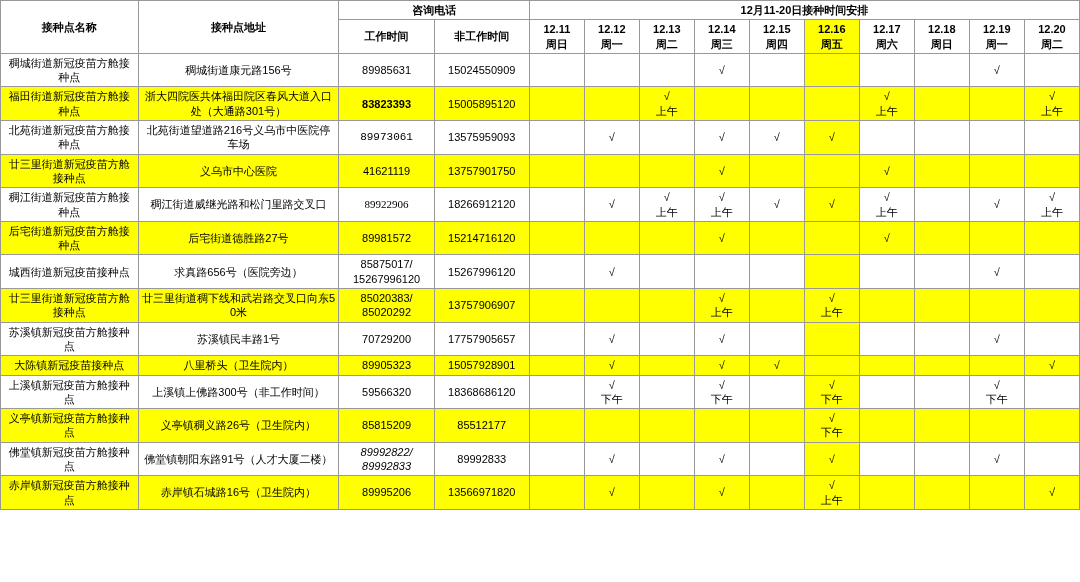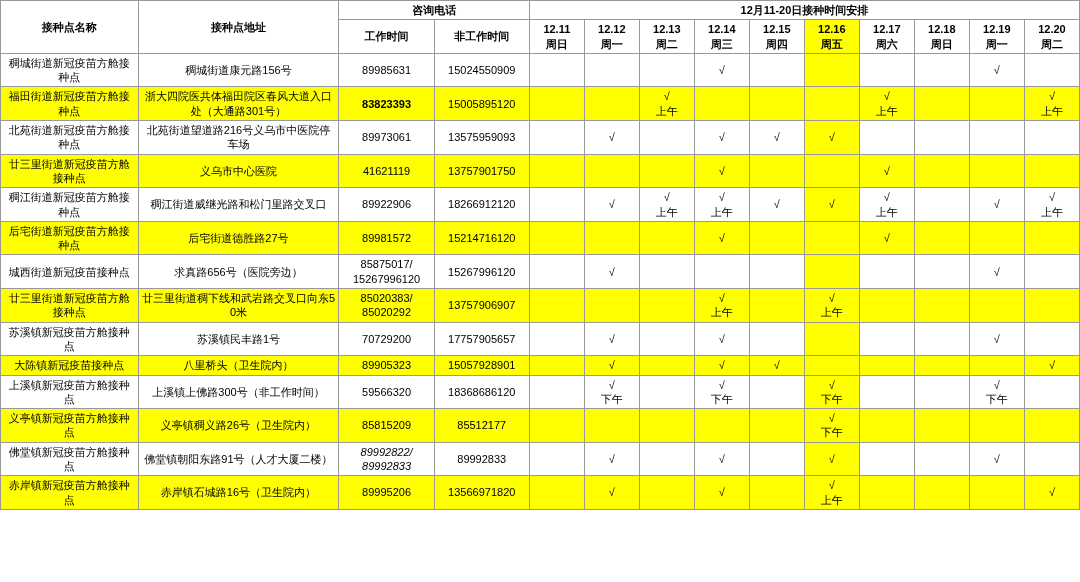--- a/index.html
+++ b/index.html
@@ -111,21 +111,21 @@
           <td class="yellow" style="white-space: pre-line; font-size: 11px;"></td>
           <td class="yellow" style="white-space: pre-line; font-size: 11px;"></td>
           <td class="yellow" style="white-space: pre-line; font-size: 11px;">√<br>上午</td>
           <td class="yellow" style="white-space: pre-line; font-size: 11px;"></td>
           <td class="yellow" style="white-space: pre-line; font-size: 11px;"></td>
           <td class="yellow" style="white-space: pre-line; font-size: 11px;">√<br>上午</td>
         </tr>
         <tr>
           <td class="white">北苑街道新冠疫苗方舱接种点</td>
           <td class="white">北苑街道望道路216号义乌市中医院停车场</td>
-          <td class="white" style="white-space: pre-line;">89973061</td>
+          <td class="white" style="white-space: pre-line; font-family: Liberation Mono, monospace;">89973061</td>
           <td class="white">13575959093</td>
           <td class="white" style="white-space: pre-line; font-size: 11px;"></td>
           <td class="white" style="white-space: pre-line; font-size: 11px;">√</td>
           <td class="white" style="white-space: pre-line; font-size: 11px;"></td>
           <td class="white" style="white-space: pre-line; font-size: 11px;">√</td>
           <td class="white" style="white-space: pre-line; font-size: 11px;">√</td>
           <td class="yellow" style="white-space: pre-line; font-size: 11px;">√</td>
           <td class="white" style="white-space: pre-line; font-size: 11px;"></td>
           <td class="white" style="white-space: pre-line; font-size: 11px;"></td>
           <td class="white" style="white-space: pre-line; font-size: 11px;"></td>
@@ -143,21 +143,21 @@
           <td class="yellow" style="white-space: pre-line; font-size: 11px;"></td>
           <td class="yellow" style="white-space: pre-line; font-size: 11px;"></td>
           <td class="yellow" style="white-space: pre-line; font-size: 11px;">√</td>
           <td class="yellow" style="white-space: pre-line; font-size: 11px;"></td>
           <td class="yellow" style="white-space: pre-line; font-size: 11px;"></td>
           <td class="yellow" style="white-space: pre-line; font-size: 11px;"></td>
         </tr>
         <tr>
           <td class="white">稠江街道新冠疫苗方舱接种点</td>
           <td class="white">稠江街道威继光路和松门里路交叉口</td>
-          <td class="white" style="white-space: pre-line;">89922906</td>
+          <td class="white" style="white-space: pre-line; font-family: Liberation Serif, serif;">89922906</td>
           <td class="white">18266912120</td>
           <td class="white" style="white-space: pre-line; font-size: 11px;"></td>
           <td class="white" style="white-space: pre-line; font-size: 11px;">√</td>
           <td class="white" style="white-space: pre-line; font-size: 11px;">√<br>上午</td>
           <td class="white" style="white-space: pre-line; font-size: 11px;">√<br>上午</td>
           <td class="white" style="white-space: pre-line; font-size: 11px;">√</td>
           <td class="yellow" style="white-space: pre-line; font-size: 11px;">√</td>
           <td class="white" style="white-space: pre-line; font-size: 11px;">√<br>上午</td>
           <td class="white" style="white-space: pre-line; font-size: 11px;"></td>
           <td class="white" style="white-space: pre-line; font-size: 11px;">√</td>

